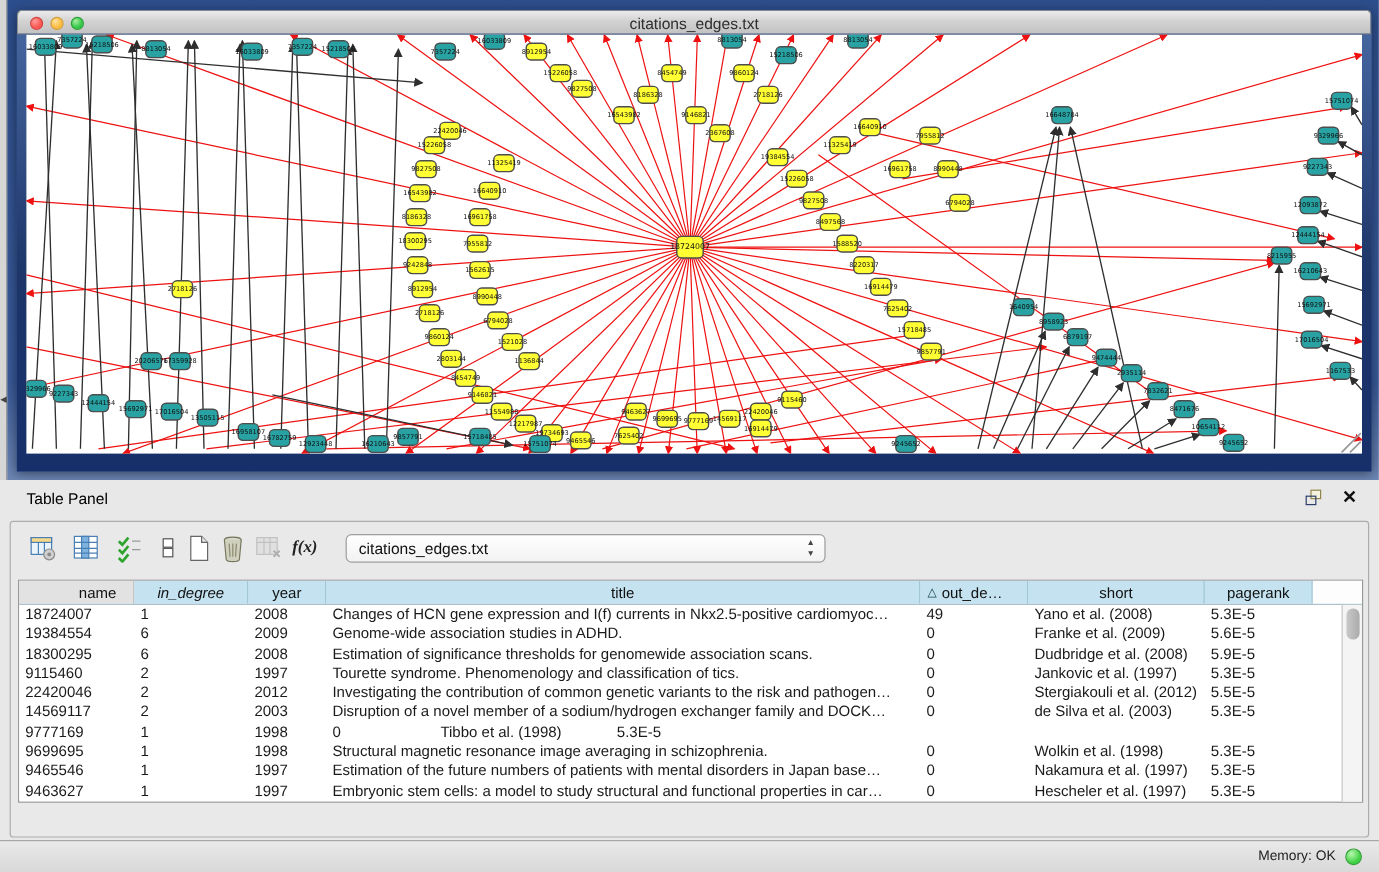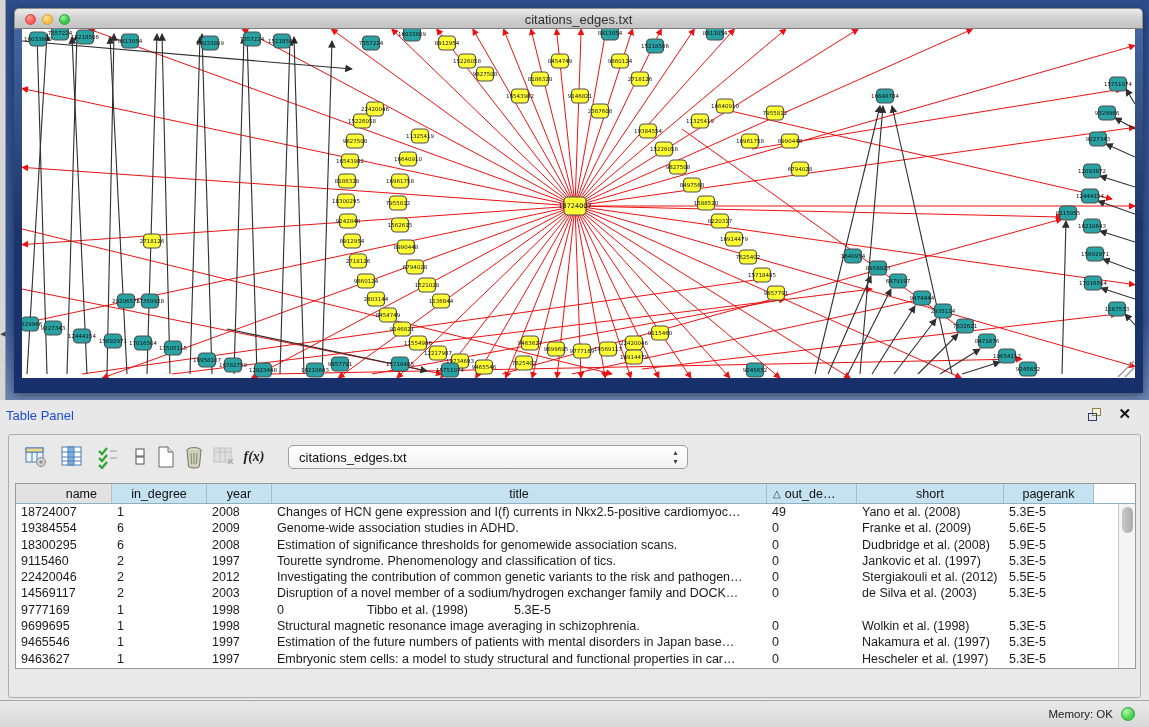--- a/index.html
+++ b/index.html
@@ -28,21 +28,21 @@
   #net-body { position:absolute; left:0; top:21px; width:1129px; height:364px;
     background:linear-gradient(#45659f,#1d3568 55%,#17306b); }
   #net-canvas { position:absolute; left:8px; top:0px; width:1113px; height:349px;
     background:#fff; }
   #net-svg { display:block; width:1113px; height:349px; }
 
   
   #table-panel { position:absolute; left:0; top:400px; width:1149px; height:300px;
     background:#e8e8e8; }
   #tp-header { position:relative; height:30px; }
-  #tp-title { position:absolute; left:6px; top:8px; font-size:13px; color:#1d4ed8; }
+  #tp-title { position:absolute; left:22px; top:8px; font-size:13px; color:#000000; }
   #tp-float { position:absolute; right:46px; top:8px; width:15px; height:14px; }
   #tp-float .sq1 { position:absolute; left:4px; top:0; width:9px; height:8px;
     border:1px solid #8f854f; background:#f4f1df; }
   #tp-float .sq2 { position:absolute; left:0px; top:5px; width:9px; height:8px;
     border:1px solid #2c3e6b; background:transparent; }
   #tp-close { position:absolute; right:18px; top:5px; font-size:15px; font-weight:bold;
     color:#111; cursor:default; }
   #tp-box { position:absolute; left:8px; top:34px; width:1133px; height:264px;
     border:1px solid #adadad; border-radius:3px; background:#e9e9e9; }
 
@@ -761,21 +761,21 @@
           <span class="sel-text">citations_edges.txt</span>
           <span class="steppers">▲<br>▼</span>
         </div>
       </div>
 
       <div id="grid">
         <div id="grid-header">
             <div class="hcell gray" style="width: 96px;">
               <span>name</span>
             </div>
-            <div class="hcell" style="width: 95px;">
+            <div class="hcell" style="width: 95px; font-style: italic;">
               <span>in_degree</span>
             </div>
             <div class="hcell" style="width: 65px; text-align: right;">
               <span>year</span>
             </div>
             <div class="hcell" style="width: 495px;">
               <span>title</span>
             </div>
             <div class="hcell sorted" style="width: 90px;">
               <span class="sort-tri">△</span>

